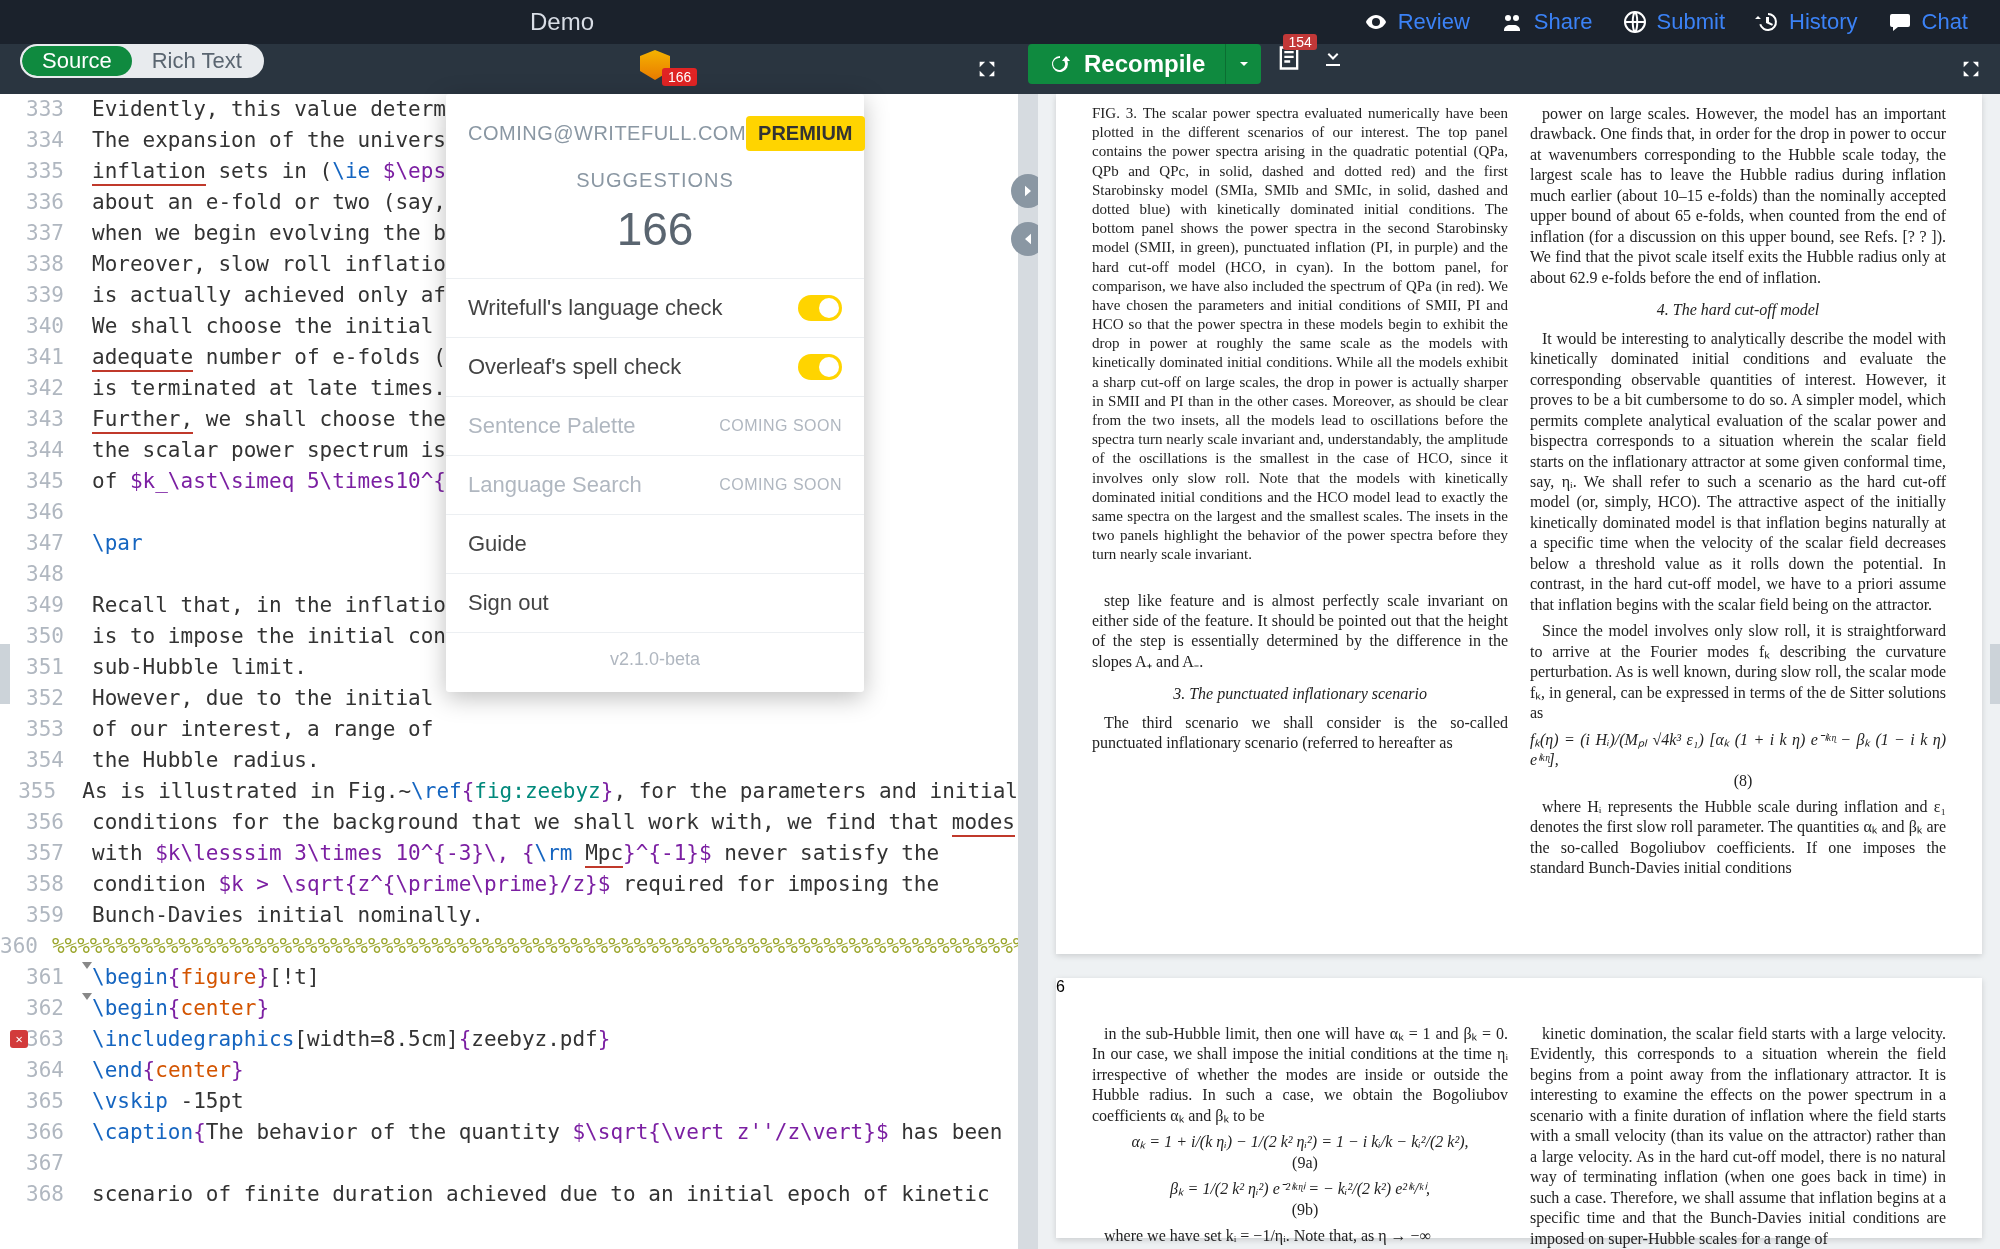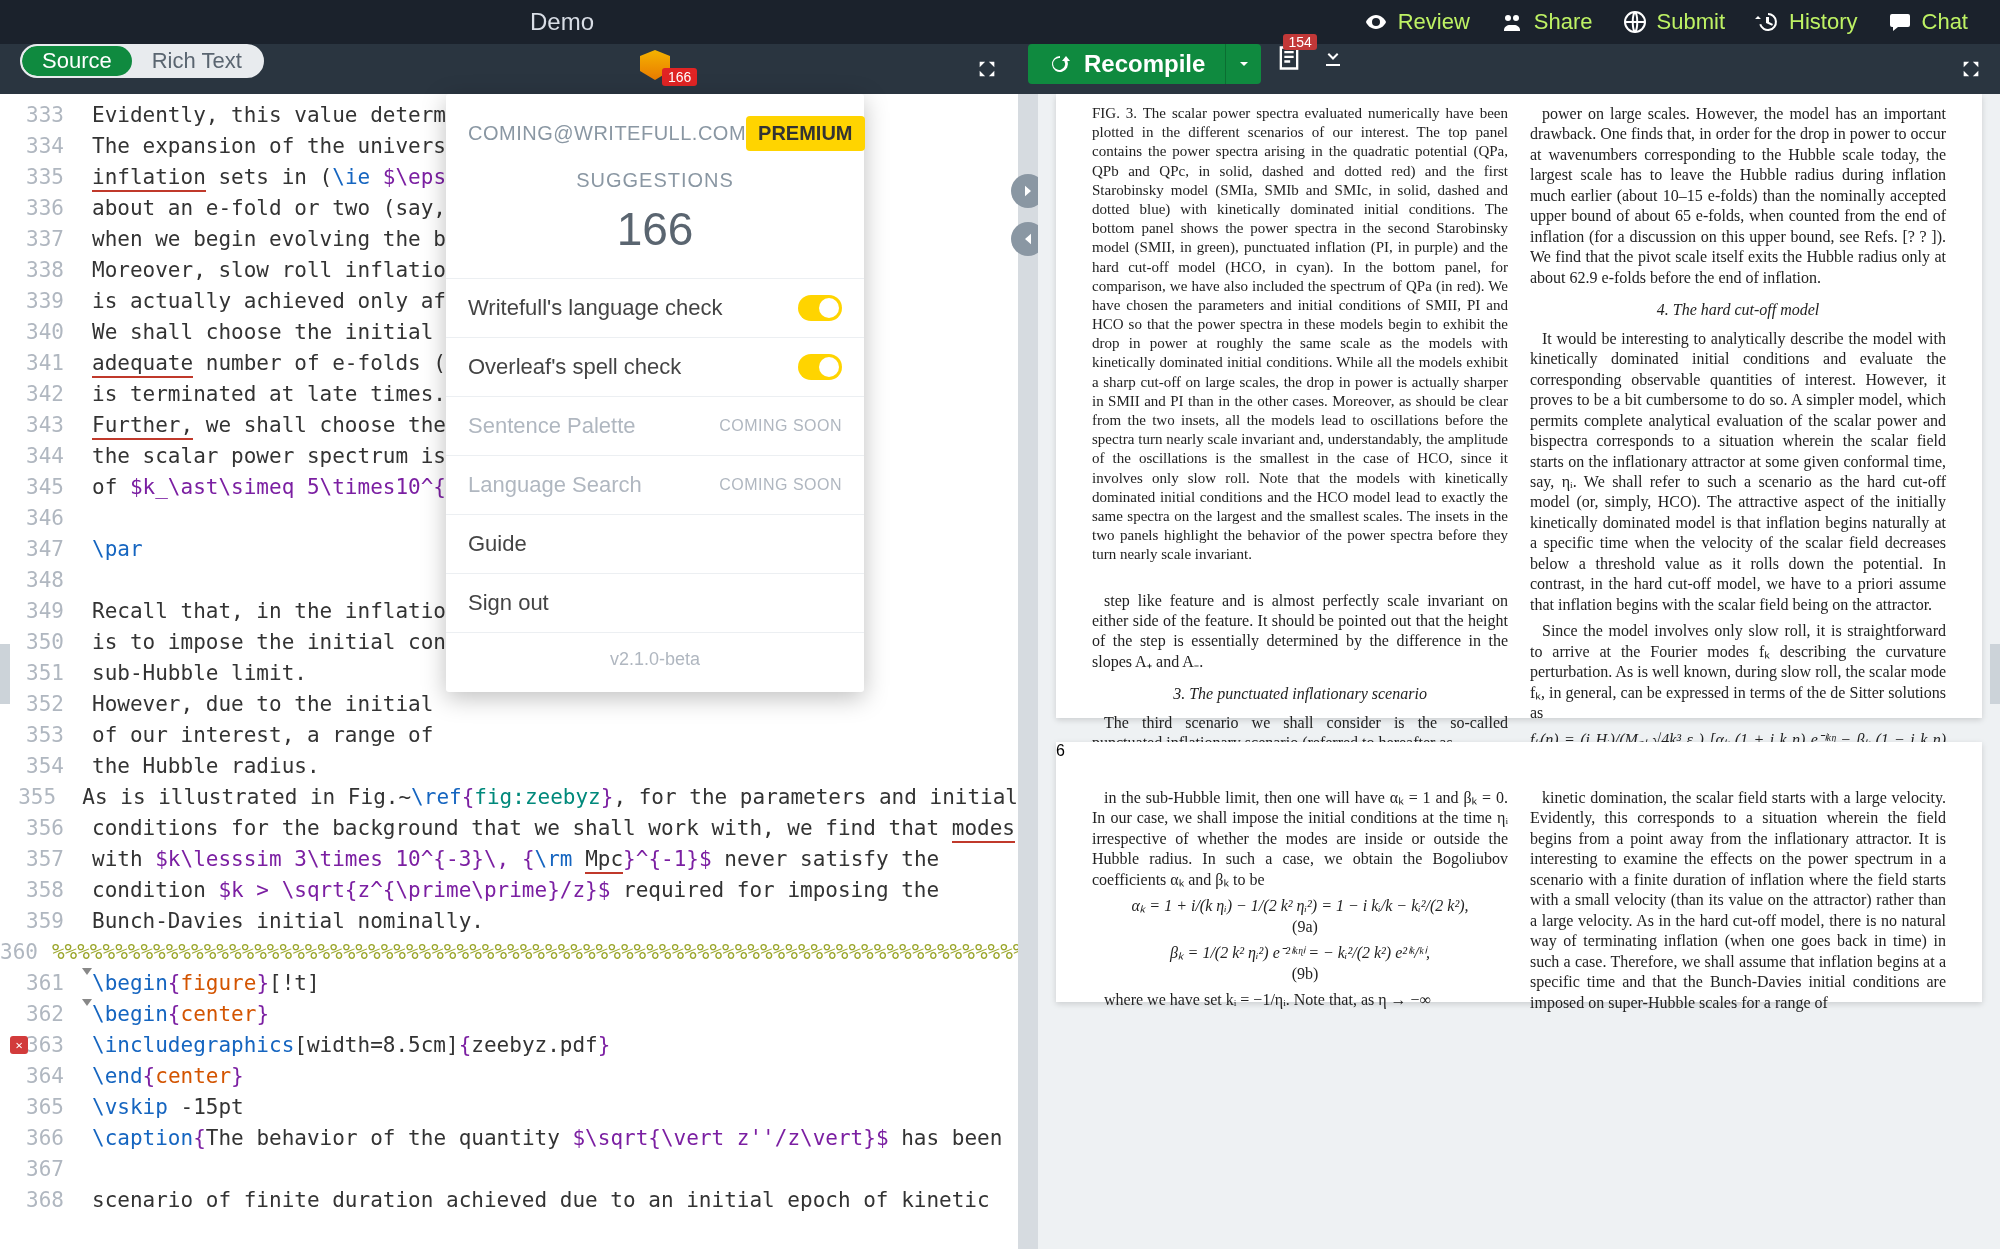--- a/index.html
+++ b/index.html
@@ -2,21 +2,21 @@
 <html><head>
 <meta charset="utf-8">
 <style>
 * { box-sizing: border-box; margin: 0; padding: 0; }
 html, body { width: 2000px; height: 1249px; font-family: -apple-system, "Helvetica Neue", Arial, sans-serif; overflow: hidden; background: #fff; }
 
 
 .topbar { height: 44px; background: #1b222c; display: flex; align-items: center; color: #d9dee6; }
 .topbar .title { flex: 1; text-align: left; padding-left: 530px; font-size: 24px; color: #d9dee6; font-weight: 400; }
 .topbar .actions { display: flex; gap: 30px; padding-right: 32px; }
-.topbar .action { display: flex; align-items: center; gap: 10px; font-size: 22px; color: #bef264; cursor: pointer; }
+.topbar .action { display: flex; align-items: center; gap: 10px; font-size: 22px; color: #3b82f6; cursor: pointer; }
 .topbar .action svg { width: 24px; height: 24px; fill: #fff; }
 
 
 .toolbar { height: 50px; background: #2a3540; display: flex; }
 .toolbar-left { width: 1018px; display: flex; align-items: flex-start; position: relative; }
 .toolbar-right { flex: 1; display: flex; align-items: flex-start; position: relative; background:#2a3540; }
 
 .mode-pill { margin-left: 20px; display: flex; background: #e8ebee; border-radius: 18px; overflow: hidden; height: 34px; border:2px solid #e8ebee;}
 .mode-pill .seg { padding: 4px 20px; font-size: 22px; display:flex; align-items:center;}
 .mode-pill .seg.active { background: #0f8a3f; color: #fff; border-radius: 16px;}
@@ -48,21 +48,21 @@
 .divider .circle+.circle{margin-top:14px;}
 .divider .circle svg{width:18px;height:18px;fill:#fff;}
 .preview-pane { flex:1; background:#eef1f3; padding:0; overflow:hidden; position:relative;}
 
 
 .left-rail{position:absolute;left:0;top:0;width:10px;height:100%;background:#fff;}
 .left-rail .tab{position:absolute;left:0;top:550px;width:10px;height:60px;background:#ccd3d9;}
 .preview-pane .right-rail{position:absolute;right:0;top:550px;width:10px;height:60px;background:#ccd3d9;}
 
 
-.code { font-family: "Menlo","Monaco","Consolas",monospace; font-size: 21px; line-height: 31px; padding-top: 6px;}
+.code { font-family: "Menlo","Monaco","Consolas",monospace; font-size: 21px; line-height: 31px; }
 .code-line { display:flex; white-space: pre; }
 .gutter { width: 78px; text-align:right; color:#b0b7c0; padding-right: 14px; position:relative;}
 .gutter .err{position:absolute;left:10px;top:6px;width:18px;height:18px;background:#d23b3b;border-radius:3px;display:flex;align-items:center;justify-content:center;}
 .gutter .err::after{content:"✕";color:#fff;font-size:12px;font-weight:bold;}
 .codecell{ color:#333; }
 .tok-cmd{color:#1565c0;}
 .tok-brace{color:#7b1fa2;}
 .tok-math{color:#7b1fa2;}
 .tok-ref{color:#00897b;}
 .tok-comment{color:#9aa52a;}
@@ -79,21 +79,21 @@
 .popup .row{display:flex;align-items:center;justify-content:space-between;padding:16px 22px;border-top:1px solid #eceff2;font-size:22px;color:#444;}
 .popup .row.disabled{color:#b0b7c0;}
 .popup .soon{font-size:16px;color:#b0b7c0;letter-spacing:.5px;}
 .popup .toggle{width:44px;height:26px;background:#ffd400;border-radius:13px;position:relative;}
 .popup .toggle::after{content:"";position:absolute;right:3px;top:3px;width:20px;height:20px;background:#fff;border-radius:50%;}
 .popup .footer{text-align:center;color:#b0b7c0;font-size:18px;padding:16px 0 18px;border-top:1px solid #eceff2;}
 
 
 .pdf-area{height:100%; overflow:hidden;}
 .pdf-page{background:#fff;margin:0 18px 24px 18px;box-shadow:0 2px 6px rgba(0,0,0,.15);}
-.pdf-page.p1{height:624px;}
+.pdf-page.p1{height:860px;}
 .pdf-page.p2{height:260px;}
 .paper{ padding:10px 36px 20px 36px; font-family:"Times New Roman", Georgia, serif; font-size:16px; color:#222; display:flex; gap:22px;}
 .paper .col{flex:1; text-align:justify; line-height:1.28;}
 .paper p{margin-bottom:6px; text-indent:12px;}
 .paper .fig{font-size:15px; text-indent:0;}
 .paper .sec-head{text-align:center;font-style:italic;margin:12px 0 8px;text-indent:0;}
 .paper .eq{display:flex;align-items:center;justify-content:space-between;font-style:italic;text-indent:0;margin:6px 0;flex-direction:column;}
 .paper .eq .lbl{font-style:normal;margin-left:10px;}
 
 .fold-tri{display:inline-block;width:0;height:0;border-left:5px solid transparent;border-right:5px solid transparent;border-top:7px solid #888;margin-left:4px;vertical-align:middle;}

